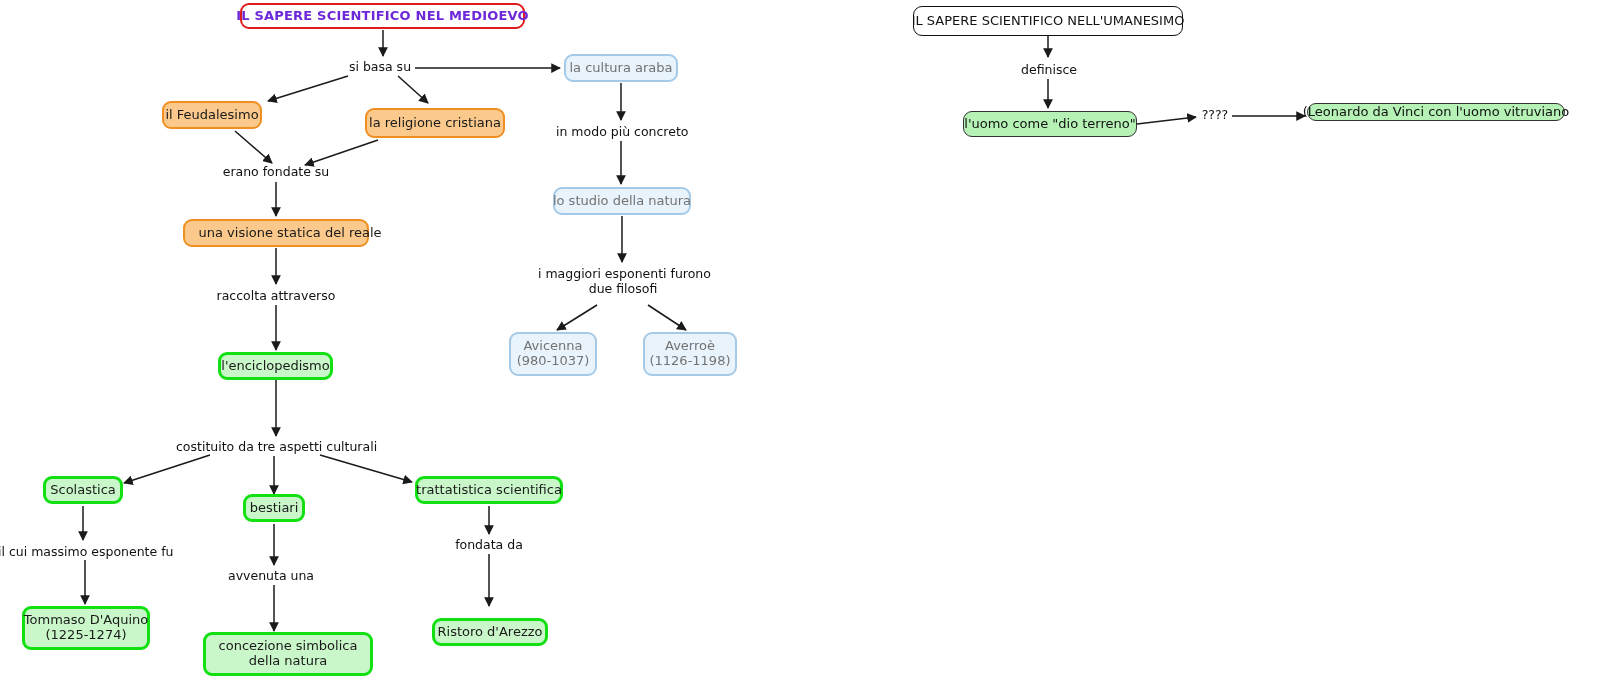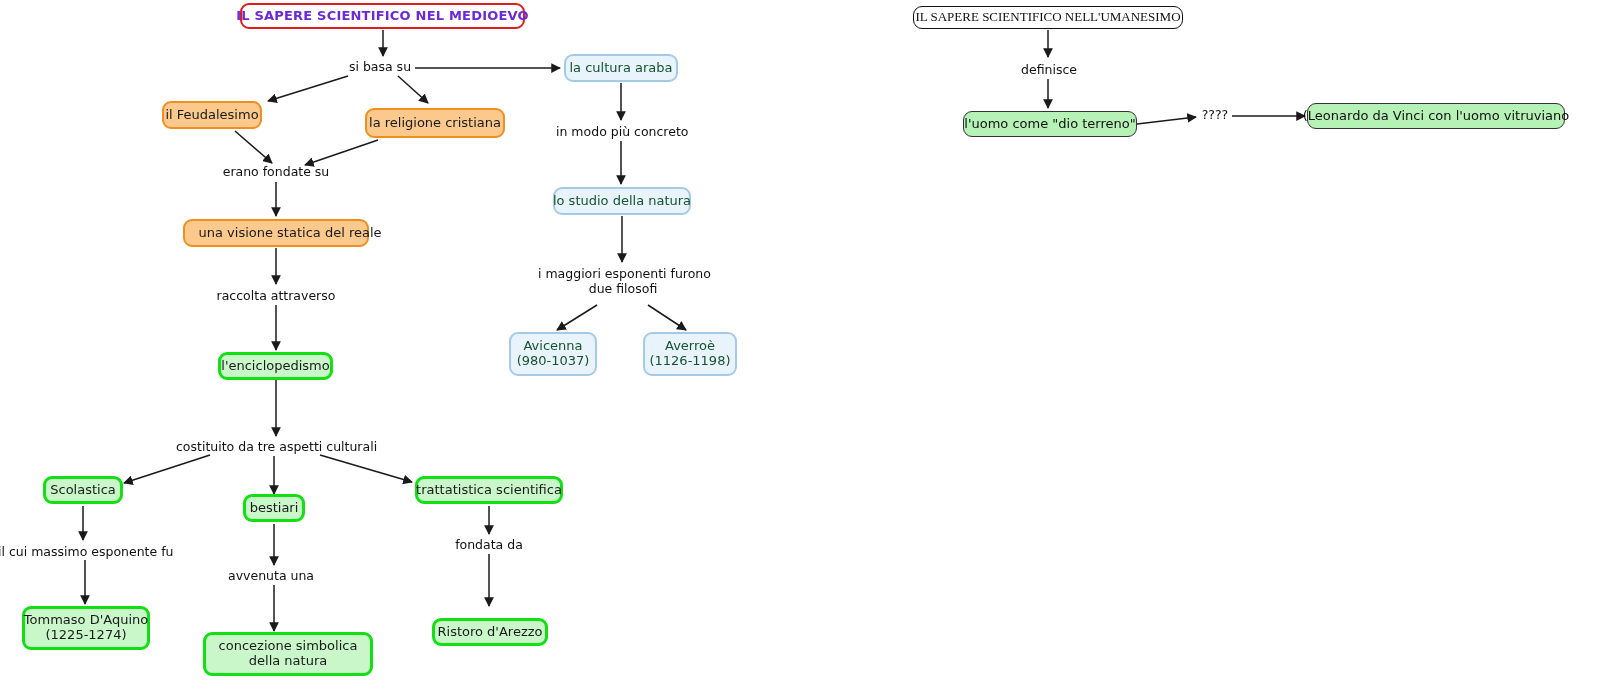--- a/index.html
+++ b/index.html
@@ -56,21 +56,21 @@
     border-radius: 9px;
     background: #c9f7c9;
     color: #1a1a1a;
     font-size: 13px;
   }
   
   .n-blue {
     border: 2px solid #a5cae7;
     border-radius: 9px;
     background: #e9f3fb;
-    color: #14532d;
+    color: #737373;
     font-size: 13px;
   }
   
   .n-plain {
     border: 1px solid #111111;
     border-radius: 9px;
     background: #ffffff;
     color: #111111;
     font-size: 13px;
   }
@@ -214,19 +214,19 @@
   <div class="node n-blue" style="left:564px; top:54px; width:114px; height:28px;">la cultura araba</div>
 
   <div class="node n-blue" style="left:553px; top:187px; width:138px; height:28px;">lo studio della natura</div>
 
   <div class="node n-blue" style="left:509px; top:332px; width:88px; height:44px;">Avicenna
 (980-1037)</div>
 
   <div class="node n-blue" style="left:643px; top:332px; width:94px; height:44px;">Averroè
 (1126-1198)</div>
 
-  <div class="node n-plain" style="left:913px; top:6px; width:270px; height:23px;font-family:Liberation Serif, serif;">IL SAPERE SCIENTIFICO NELL'UMANESIMO</div>
+  <div class="node n-plain" style="left:913px; top:6px; width:270px; height:30px;">IL SAPERE SCIENTIFICO NELL'UMANESIMO</div>
 
   <div class="node n-green-thin" style="left:963px; top:111px; width:174px; height:26px;">l'uomo come "dio terreno"</div>
 
-  <div class="node n-green-thin" style="left:1307px; top:103px; width:258px; height:26px;">(Leonardo da Vinci con l'uomo vitruviano</div>
+  <div class="node n-green-thin" style="left:1307px; top:103px; width:258px; height:18px;">(Leonardo da Vinci con l'uomo vitruviano</div>
 
 </div>
 
 </body></html>

